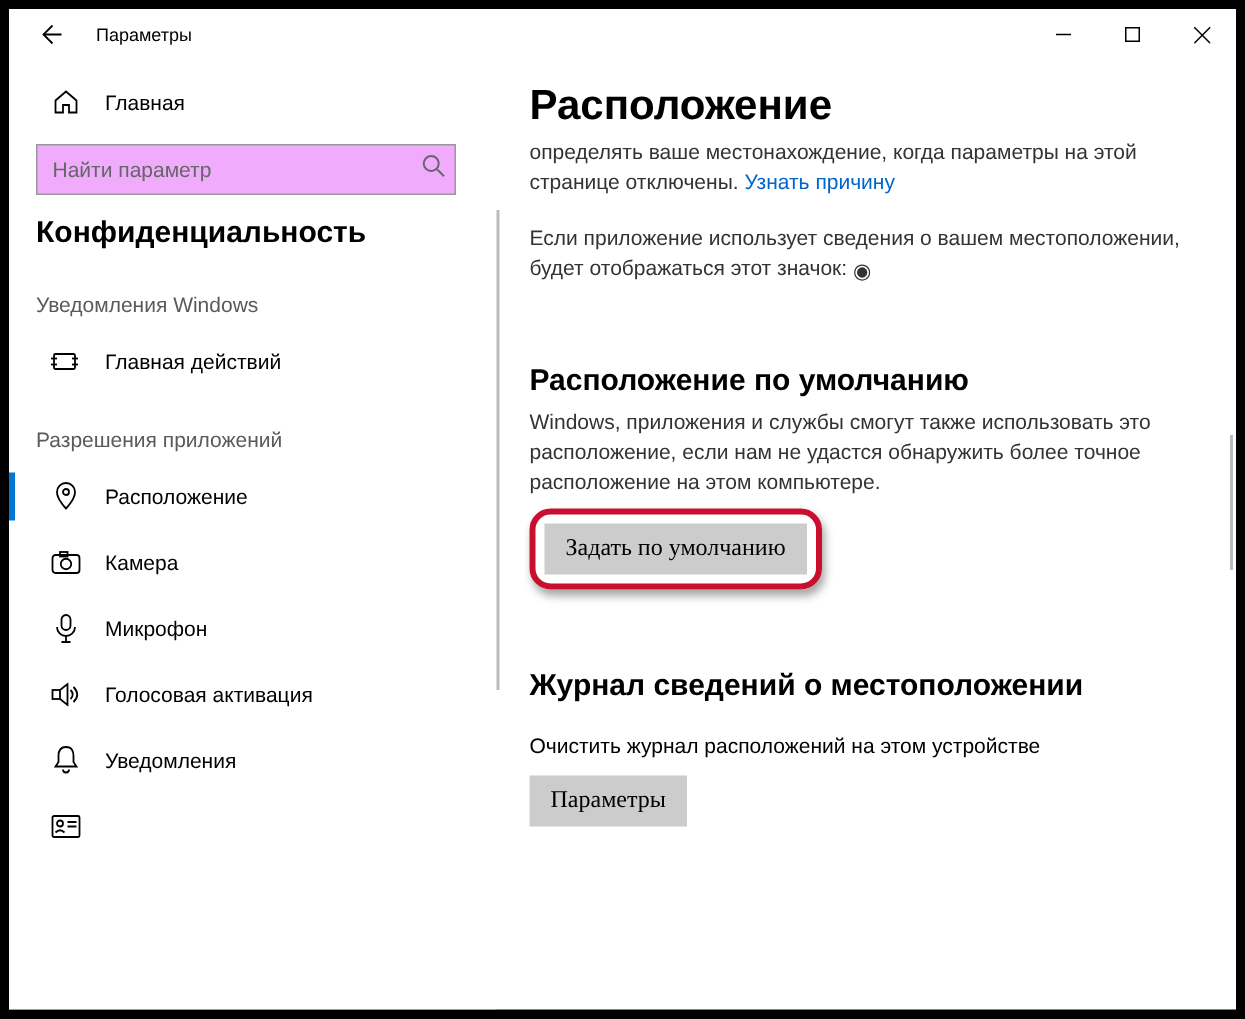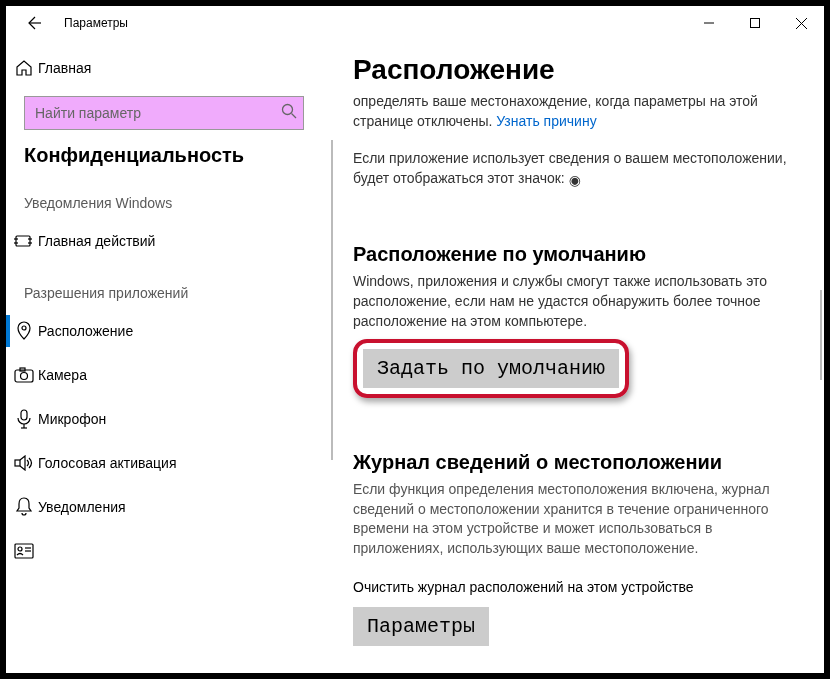--- a/index.html
+++ b/index.html
@@ -11,41 +11,41 @@
   .titlebar-left { display: flex; align-items: center; padding-left: 18px; gap: 22px; }
   .back-arrow svg { display:block; }
   .win-title { font-size: 12px; color: #000; }
   .win-controls { display: flex; }
   .win-btn { width: 46px; height: 34px; display: flex; align-items: center; justify-content: center; }
   .win-btn svg { display:block; }
 
   .body { display: flex; height: calc(100% - 34px); }
 
   .sidebar { width: 325px; background:#fff; position: relative; padding-top: 8px; }
-  .sb-item { display:flex; align-items:center; gap:4px; height:40px; padding:0 20px 0 8px; color:#000; font-size:14px; }
+  .sb-item { display:flex; align-items:center; gap:16px; height:40px; padding:0 20px 0 28px; color:#000; font-size:14px; }
   .sb-icon { width:20px; height:20px; display:flex; align-items:center; justify-content:center; }
   .search-wrap { margin: 8px 18px 14px; position:relative; }
   .search-input { width: 280px; height: 34px; border:1px solid #999; padding:0 34px 0 10px; font-size:14px; color:#666; background:#f0abfc; font-family:inherit; outline:none; }
   .search-input::placeholder { color:#666; }
   .search-icon { position:absolute; right:16px; top:50%; transform:translateY(-50%); }
   .sb-current { padding:0 18px; font-size:20px; font-weight:600; color:#000; margin-bottom: 28px; }
   .sb-section-title { padding:0 18px; font-size:14px; color:#5a5a5a; margin: 22px 0 8px; }
   .sb-nav .sb-item { height:44px; font-size:14px; }
   .sb-nav .sb-item.selected { position:relative; }
   .sb-nav .sb-item.selected::before { content:""; position:absolute; left:0; top:6px; bottom:6px; width:4px; background:#0078d4; }
   .sb-nav .icon-out svg { display:block; }
 
   .content { flex:1; padding: 8px 34px 0 22px; overflow:hidden; position:relative; color:#000; }
   .scroll-track { position:absolute; right:2px; top:250px; width:2px; height:90px; background:#bbb; }
   h1.page-title { font-size:28px; font-weight:600; margin: 6px 0 4px; }
   .para { font-size:14px; color:#333; line-height:1.4; margin-top:6px; }
   .link { color:#0066cc; }
   .ind { display:inline-block; vertical-align:-2px; }
   h2.sec { font-size:20px; font-weight:600; margin-top:53px; }
-  .btn { display:inline-block; background:#ccc; border:none; padding:8px 14px; font-size:20px; color:#000; margin-top:12px; font-family:Liberation Mono, monospace; }
+  .btn { display:inline-block; background:#ccc; border:none; padding:8px 14px; font-size:16px; color:#000; margin-top:12px; font-family:Liberation Serif, serif; }
   .highlight { position: relative; display:inline-block; padding: 6px; border: 4px solid #c8102e; border-radius: 14px; margin-top:8px; box-shadow: 2px 4px 6px rgba(0,0,0,0.35); }
   .highlight .btn { margin-top:0; }
   .clear-label { font-size:14px; margin-top:20px; }
 
   .sidebar-scroll { position:absolute; right:-2px; top:100px; width:2px; height:320px; background:#bbb; }
 </style>
 </head>
 <body>
 
 <div class="frame">
@@ -196,21 +196,20 @@
           <span>Если приложение использует сведения о вашем местоположении, будет отображаться этот значок: </span><span class="ind">◉</span>
         </p>
 
         <h2 class="sec">Расположение по умолчанию</h2>
         <p class="para">Windows, приложения и службы смогут также использовать это расположение, если нам не удастся обнаружить более точное расположение на этом компьютере.</p>
         <div class="highlight">
           <button class="btn">Задать по умолчанию</button>
         </div>
 
         <h2 class="sec">Журнал сведений о местоположении</h2>
-        <p class="para" style="color:#555;">Если функция определения местоположения включена, журнал сведений о местоположении хранится в течение ограниченного времени на этом устройстве и может использоваться в приложениях, использующих ваше местоположение.</p>
         <p class="clear-label">Очистить журнал расположений на этом устройстве</p>
         <button class="btn">Параметры</button>
 
         <div class="scroll-track"></div>
       </div>
     </div>
 
   </div>
 </div>
 

